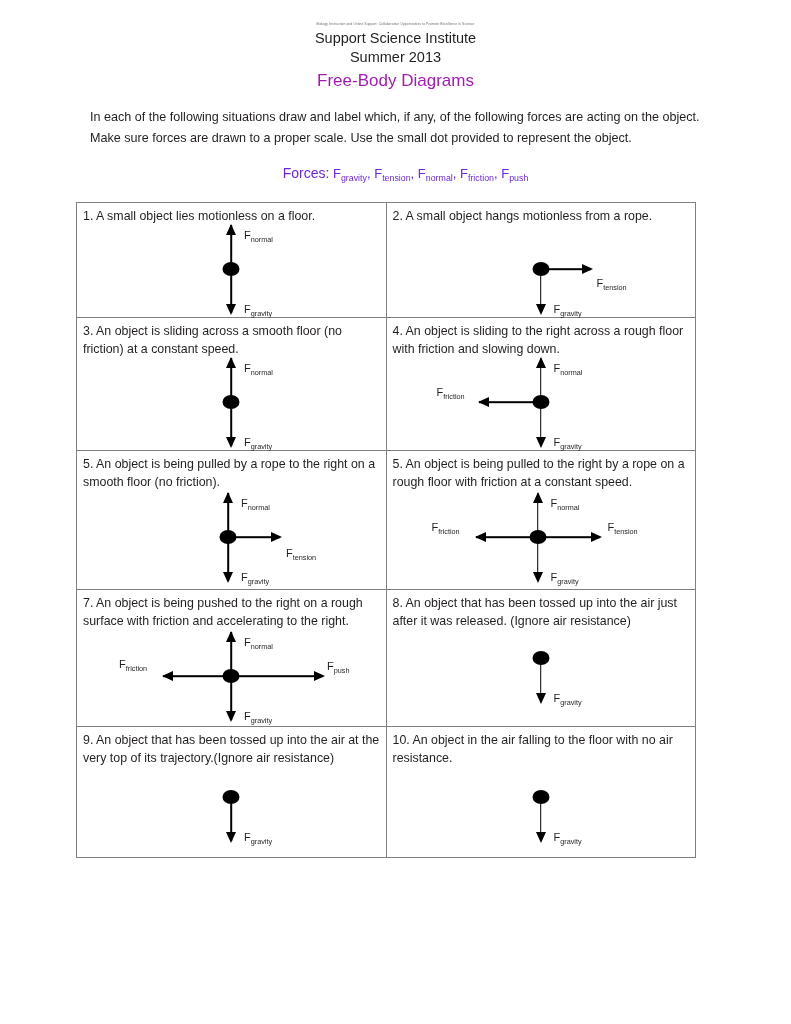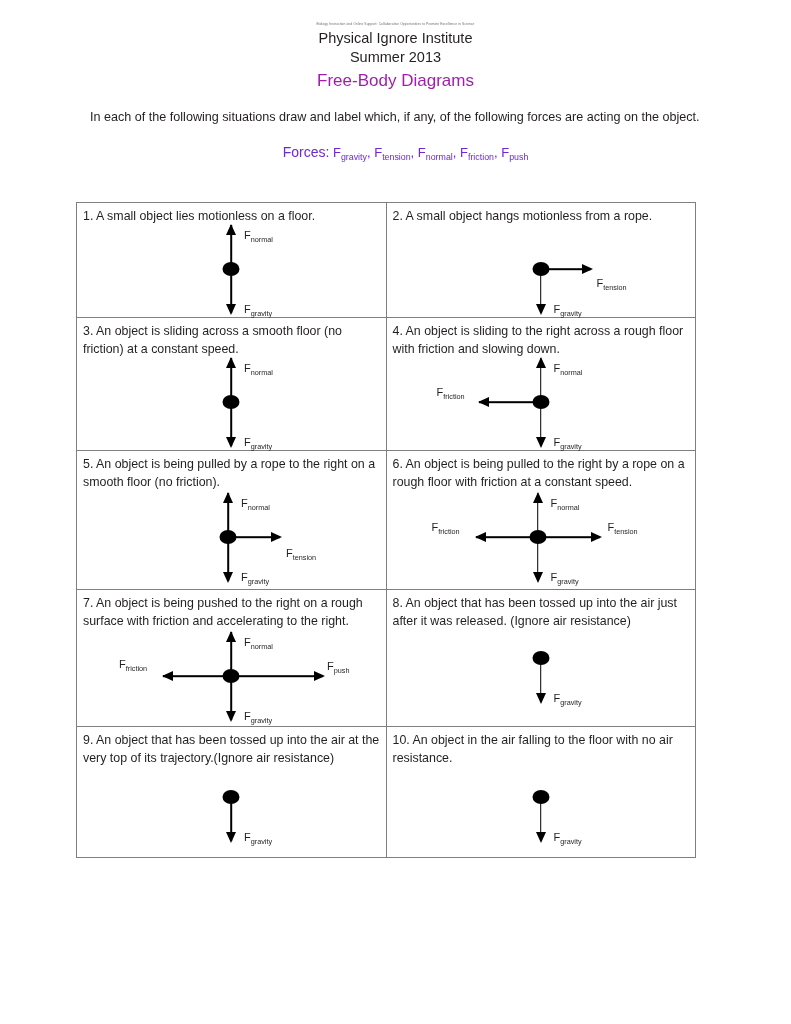--- a/index.html
+++ b/index.html
@@ -197,26 +197,27 @@
 </style>
 </head>
 <body>
 
 <div class="logo-block">
   <div class="logo">
     <div class="logo-tagline">Biology Instruction and Online Support: Collaborative Opportunities to Promote Excellence in Science</div>
   </div>
 </div>
 
-<div class="head-line">Physical Ignore Institute</div>
+<div class="head-line">Support Science Institute</div>
 <div class="head-line">Summer 2013</div>
 <div class="head-title">Free-Body Diagrams</div>
 
 <div class="instructions">
   <p>In each of the following situations draw and label which, if any, of the following forces are acting on the object.</p>
+  <p>Make sure forces are drawn to a proper scale. Use the small dot provided to represent the object.</p>
 </div>
 
 <div class="forces-line">
   <span class="flabel">Forces:</span><span id="forces-legend-items"><span class="fitem">&nbsp;F<sub>gravity</sub>,</span><span class="fitem">&nbsp;F<sub>tension</sub>,</span><span class="fitem">&nbsp;F<sub>normal</sub>,</span><span class="fitem">&nbsp;F<sub>friction</sub>,</span><span class="fitem">&nbsp;F<sub>push</sub></span></span>
 </div>
 
 <table class="fbd-table">
   <tbody id="fbd-body">
       <tr>
         <td style="width: 50%;">
@@ -283,21 +284,21 @@
             <div class="flabel-txt" style="left: 158px; top: 6px;">F<sub>normal</sub></div>
             <div class="shaft-h" style="top: 46px; left: 145px; width: 52px;"></div>
             <div class="head head-right" style="top: 46px; left: 188px;"></div>
             <div class="flabel-txt" style="left: 203px; top: 56px;">F<sub>tension</sub></div>
             <div class="shaft-v" style="left: 145px; top: 46px; height: 44px;"></div>
             <div class="head head-down" style="left: 145px; top: 81px;"></div>
             <div class="flabel-txt" style="left: 158px; top: 80px;">F<sub>gravity</sub></div>
           </div>
         </td>
         <td style="width: 50%;">
-          <div class="prompt">6. An object is being pulled to the right by a rope on a rough floor with friction at a constant speed.</div>
+          <div class="prompt">5. An object is being pulled to the right by a rope on a rough floor with friction at a constant speed.</div>
           <div class="diagram" style="height: 98px;">
             <div class="dot" style="left: 145px; top: 46px;"></div>
             <div class="shaft-v" style="left: 145px; top: 2px; height: 44px;"></div>
             <div class="head head-up" style="left: 145px; top: 1px;"></div>
             <div class="flabel-txt" style="left: 158px; top: 6px;">F<sub>normal</sub></div>
             <div class="shaft-h" style="top: 46px; left: 83px; width: 62px;"></div>
             <div class="head head-left" style="top: 46px; left: 82px;"></div>
             <div class="flabel-txt" style="left: 39px; top: 30px;">F<sub>friction</sub></div>
             <div class="shaft-h" style="top: 46px; left: 145px; width: 62px;"></div>
             <div class="head head-right" style="top: 46px; left: 198px;"></div>

